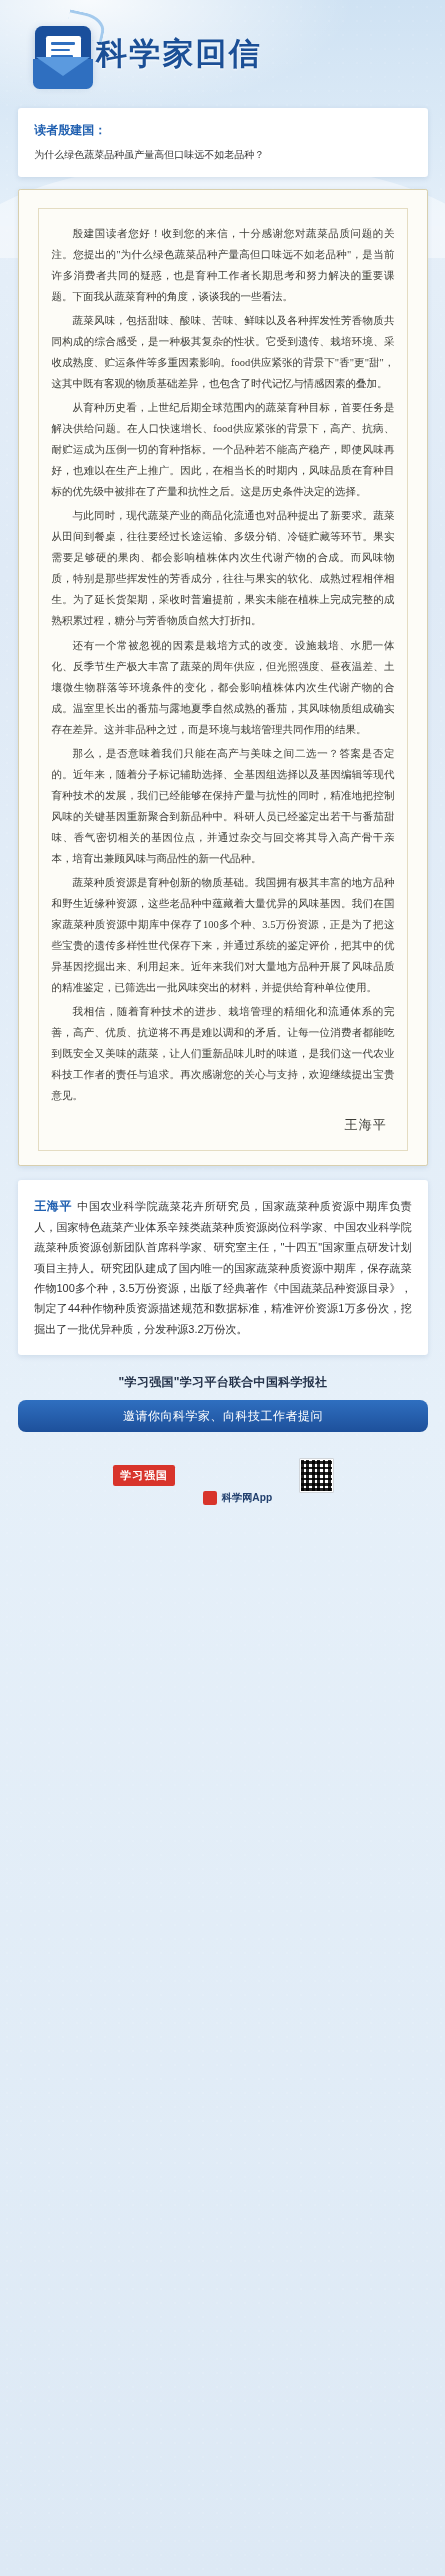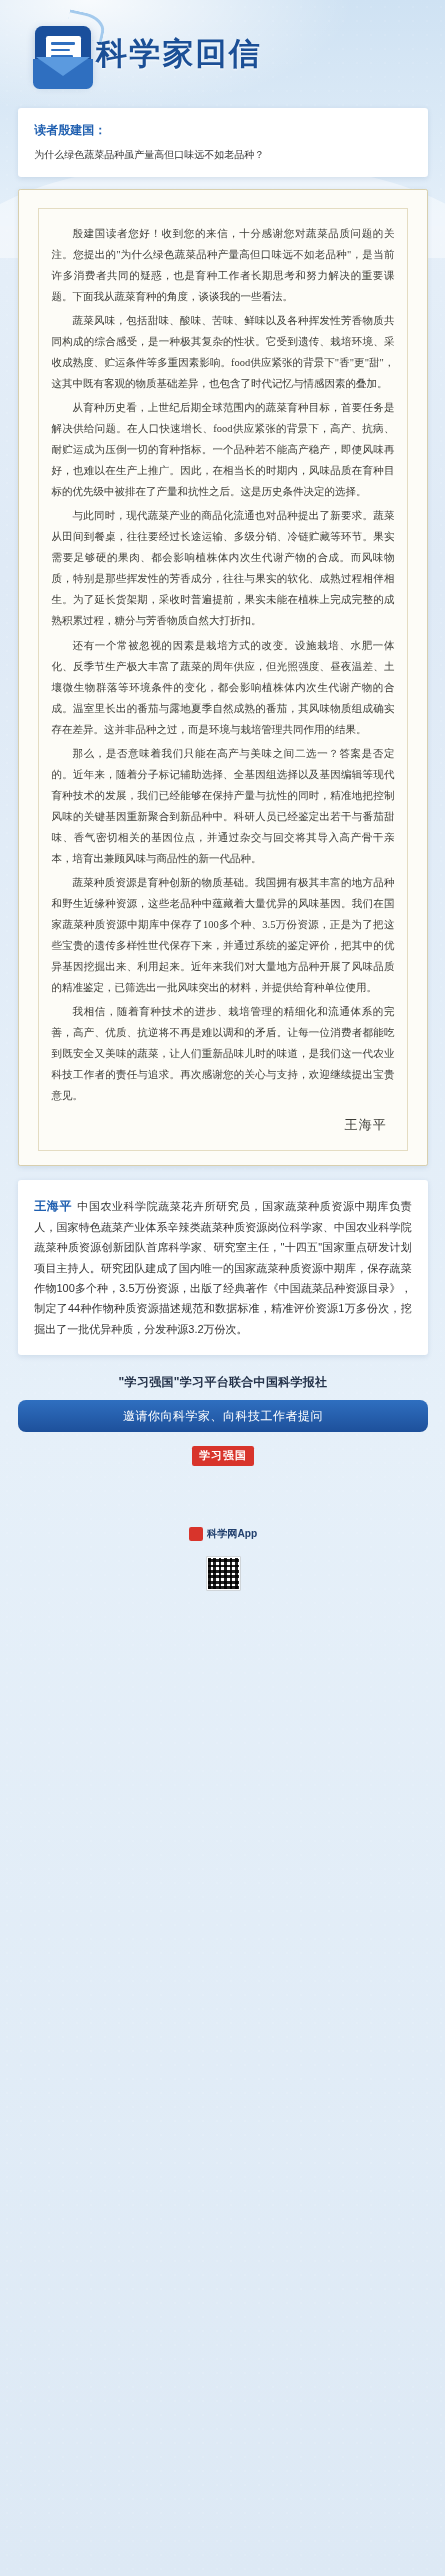--- a/index.html
+++ b/index.html
@@ -227,23 +227,22 @@
     border-radius: 8px;
     padding: 7.5px 0;
     letter-spacing: 0.5px;
     cursor: pointer;
   }
   .f-brands {
     margin-top: 14px;
     display: flex;
     align-items: center;
     justify-content: center;
-    gap: 16px;
+    gap: 28px;
     flex-wrap: wrap;
-    flex-direction: column;
   }
   .brand {
     display: inline-flex;
     align-items: center;
     gap: 4.3px;
   }
   .brand-xuexi {
     background: #d8342b;
     color: #fff;
     font-size: 10.8px;

